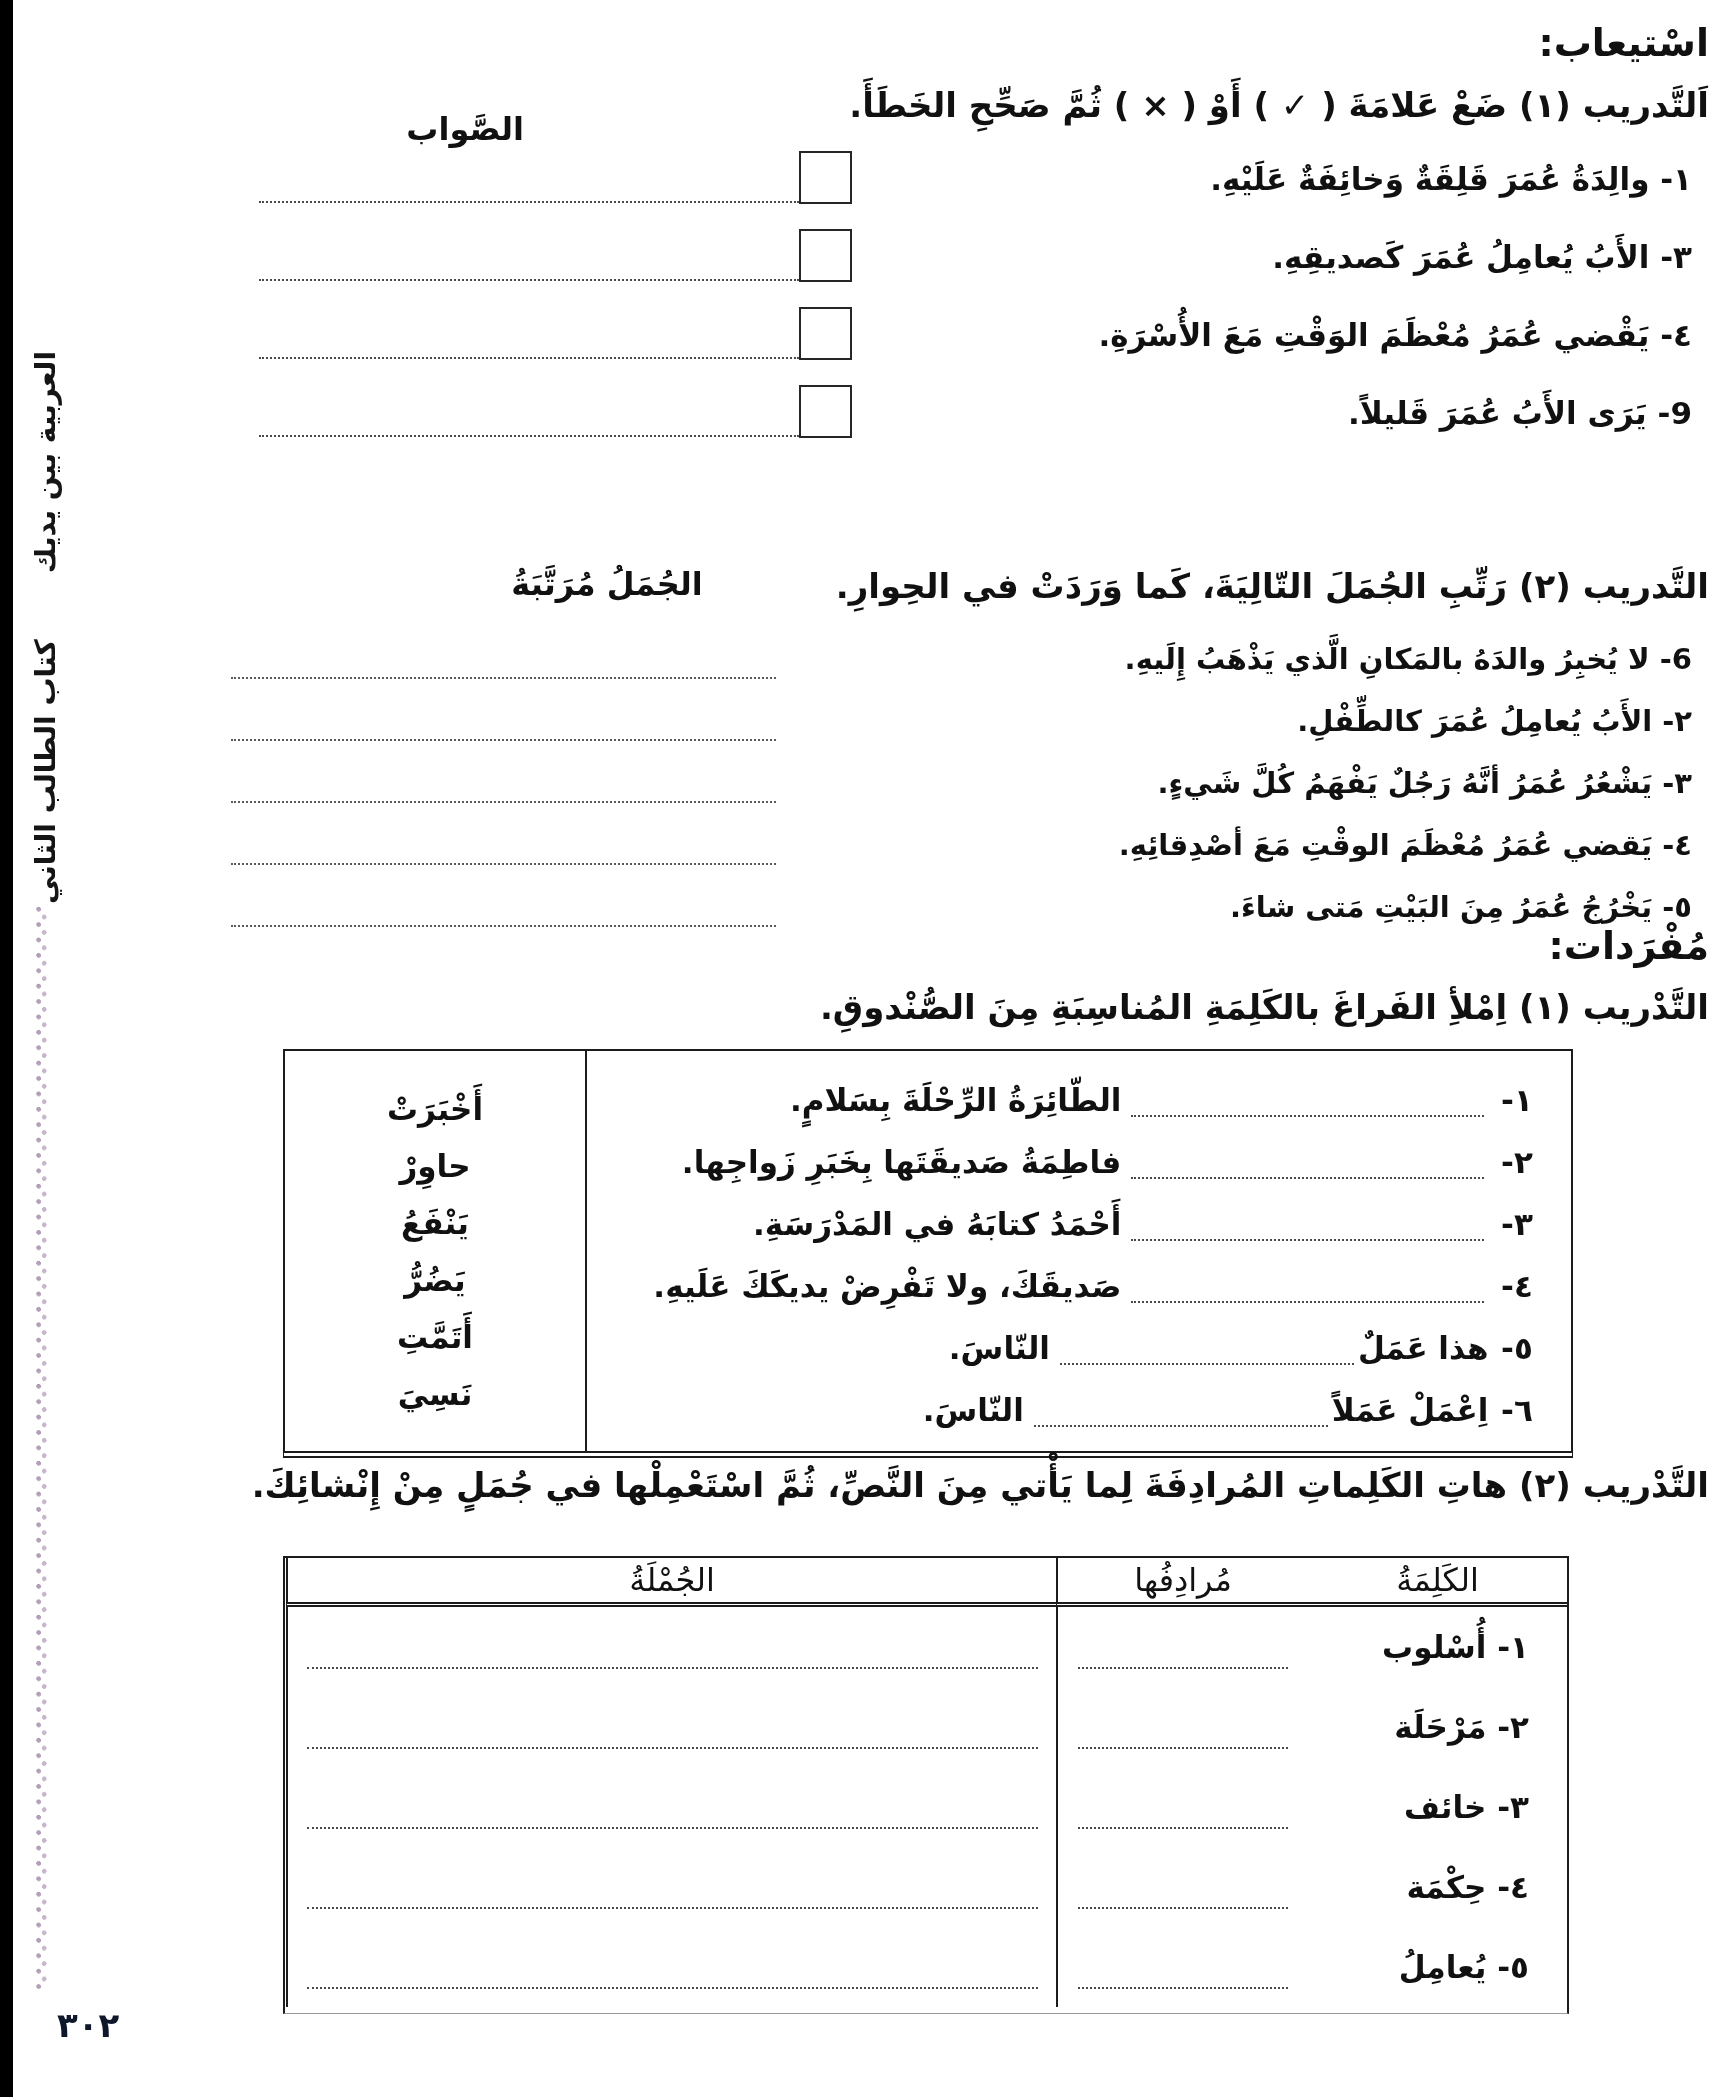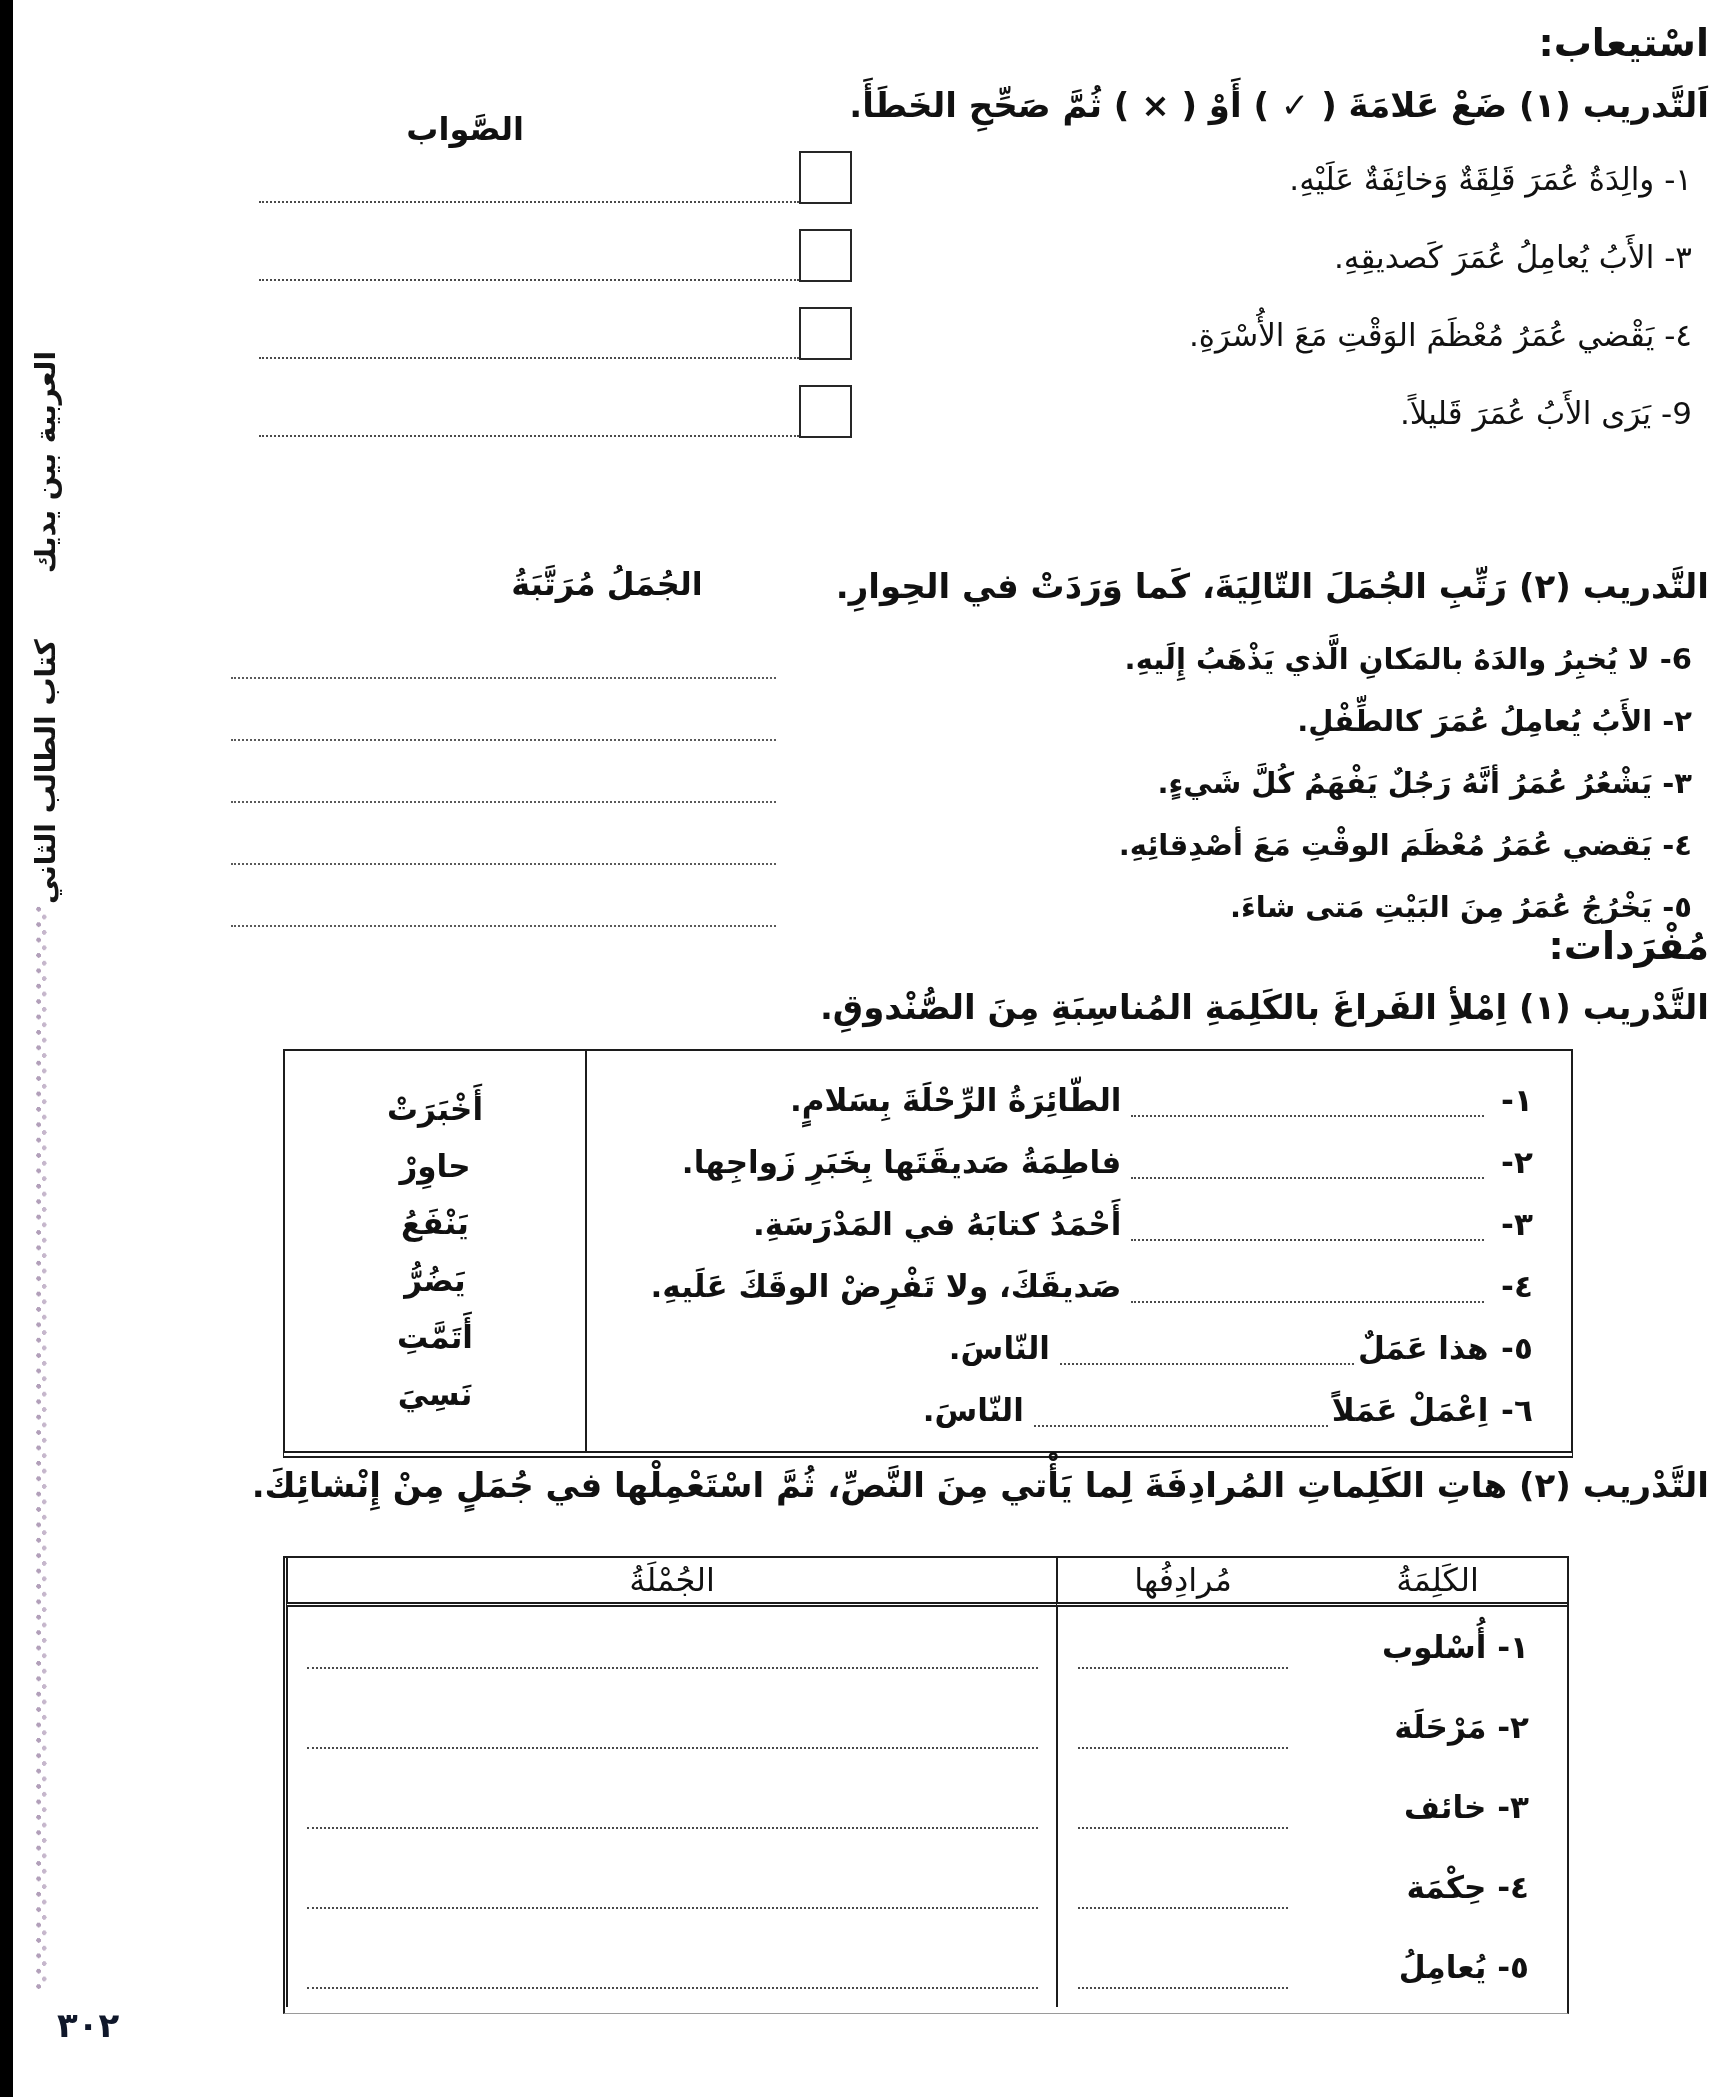--- a/index.html
+++ b/index.html
@@ -31,21 +31,21 @@
   .pagenum{position:absolute;left:57px;top:2005px;font-size:34px;font-weight:bold;color:#0f172a;}
 
   
   .h1{position:absolute;right:21px;font-size:38px;font-weight:bold;white-space:nowrap;}
   .extitle{position:absolute;right:21px;font-size:34px;font-weight:bold;white-space:nowrap;}
   .colhead{position:absolute;font-size:32px;font-weight:bold;text-align:center;white-space:nowrap;margin-left:48px;}
 
   
   .c1-rows{position:absolute;left:259px;top:140px;width:1433px;}
   .c1-row{display:flex;align-items:center;height:78px;}
-  .c1-text{width:818px;text-align:right;font-size:31px;font-weight:normal;white-space:nowrap;}
+  .c1-text{width:818px;text-align:right;font-size:31px;font-weight:bold;white-space:nowrap;}
   .c1-check{
     width:49px;height:49px;border:2.8px solid #262626;background:#fff;
     margin-right:22.4px;flex:0 0 auto;align-self:flex-start;margin-top:11.2px;
   }
   .c1-dots{flex:1;align-self:flex-end;border-bottom:2.8px dotted #4a4a4a;margin-bottom:15.4px;height:0;}
 
   
   .c2-rows{position:absolute;left:231px;top:628px;width:1461px;}
   .c2-row{display:flex;align-items:center;height:62px;}
   .c2-text{width:916px;text-align:right;font-size:29px;font-weight:bold;white-space:nowrap;}
@@ -184,21 +184,21 @@
       <div class="f-row">
         <span class="f-num">٣-</span>
         <span class="f-before"></span>
         <span class="f-dots dots-wide"></span>
         <span class="f-after">أَحْمَدُ كتابَهُ في المَدْرَسَةِ.</span>
       </div>
       <div class="f-row">
         <span class="f-num">٤-</span>
         <span class="f-before"></span>
         <span class="f-dots dots-wide"></span>
-        <span class="f-after">صَديقَكَ، ولا تَفْرِضْ الوقَكَ عَلَيهِ.</span>
+        <span class="f-after">صَديقَكَ، ولا تَفْرِضْ يديكَكَ عَلَيهِ.</span>
       </div>
       <div class="f-row">
         <span class="f-num">٥-</span>
         <span class="f-before">هذا عَمَلٌ</span>
         <span class="f-dots dots-narrow"></span>
         <span class="f-after">النّاسَ.</span>
       </div>
       <div class="f-row">
         <span class="f-num">٦-</span>
         <span class="f-before">اِعْمَلْ عَمَلاً</span>

